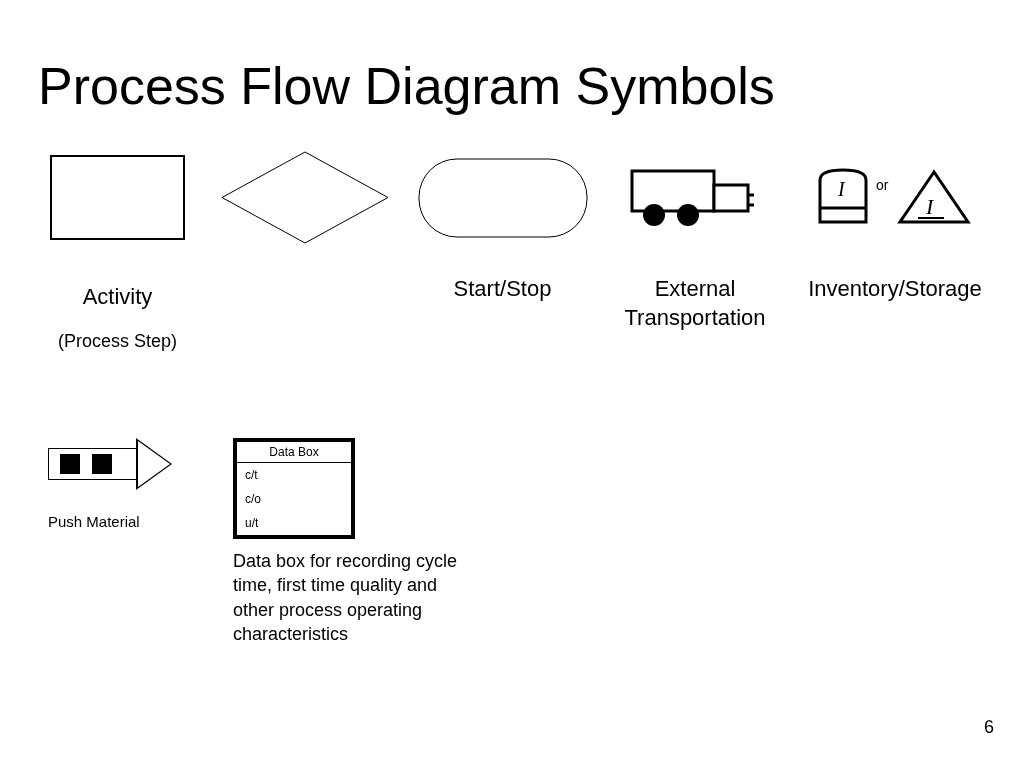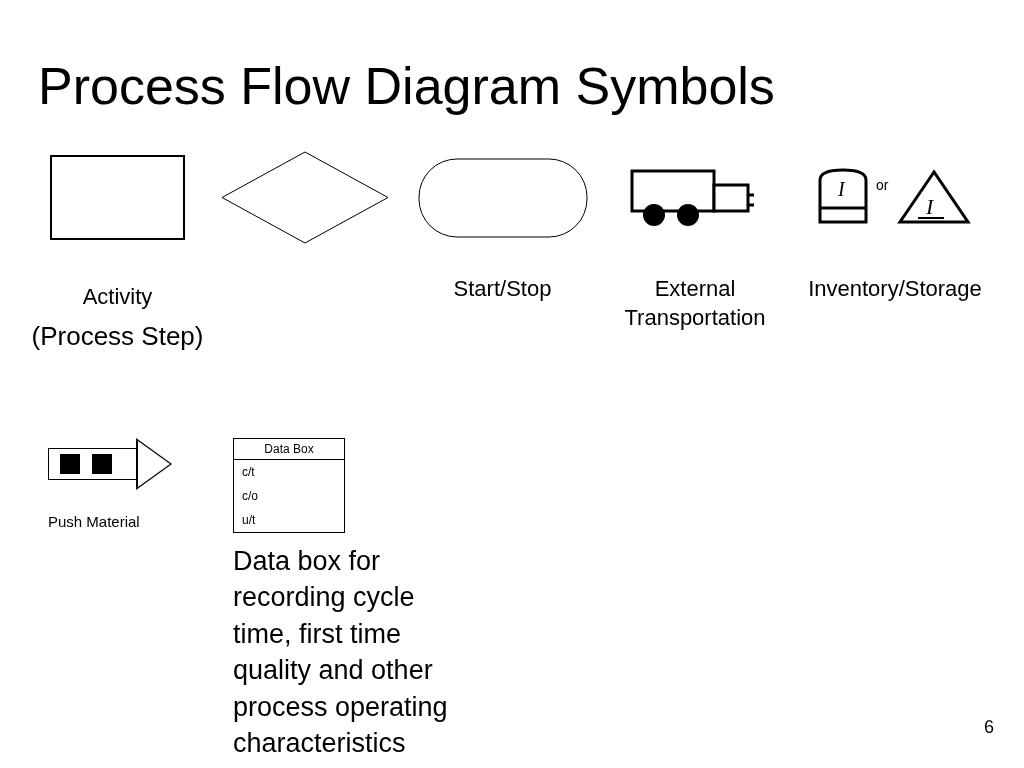--- a/index.html
+++ b/index.html
@@ -37,21 +37,22 @@
       align-items: center;
       justify-content: center;
     }
     .label {
       margin-top: 30px;
       font-size: 22px;
       text-align: center;
       line-height: 1.3;
     }
     .sub-label {
-      font-size: 26px;
+      margin-top: 10px;
+      font-size: 18px;
       line-height: 1.3;
     }
     
     .arrow {
       position: relative;
       width: 126px;
       height: 52px;
     }
     .arrow-shaft {
       position: absolute;
@@ -77,35 +78,35 @@
       width: 0; height: 0;
       border-top: 23.5px solid transparent;
       border-bottom: 23.5px solid transparent;
       border-left: 32px solid #fff;
     }
     .arrow-sq { position:absolute; width:20px; height:20px; background:#000; top:16px; }
     .arrow-sq.s1 { left:12px; }
     .arrow-sq.s2 { left:44px; }
     
     .databox {
-      border: 1px solid #000000;
-      width: 112px;
+      border: 4px solid #000000;
+      width: 122px;
       font-size: 12px;
       background: #fff;
     }
     .databox-header {
       border-bottom: 1px solid #000;
       text-align: center;
       padding: 3px 0;
     }
     .databox-row {
       padding: 5px 8px;
     }
     .databox-desc {
-      font-size: 27px;
+      font-size: 18px;
       line-height: 1.35;
       width: 230px;
       margin-top: 10px;
     }
     .page-num {
       position: absolute;
       right: 30px;
       bottom: 30px;
       font-size: 18px;
     }

